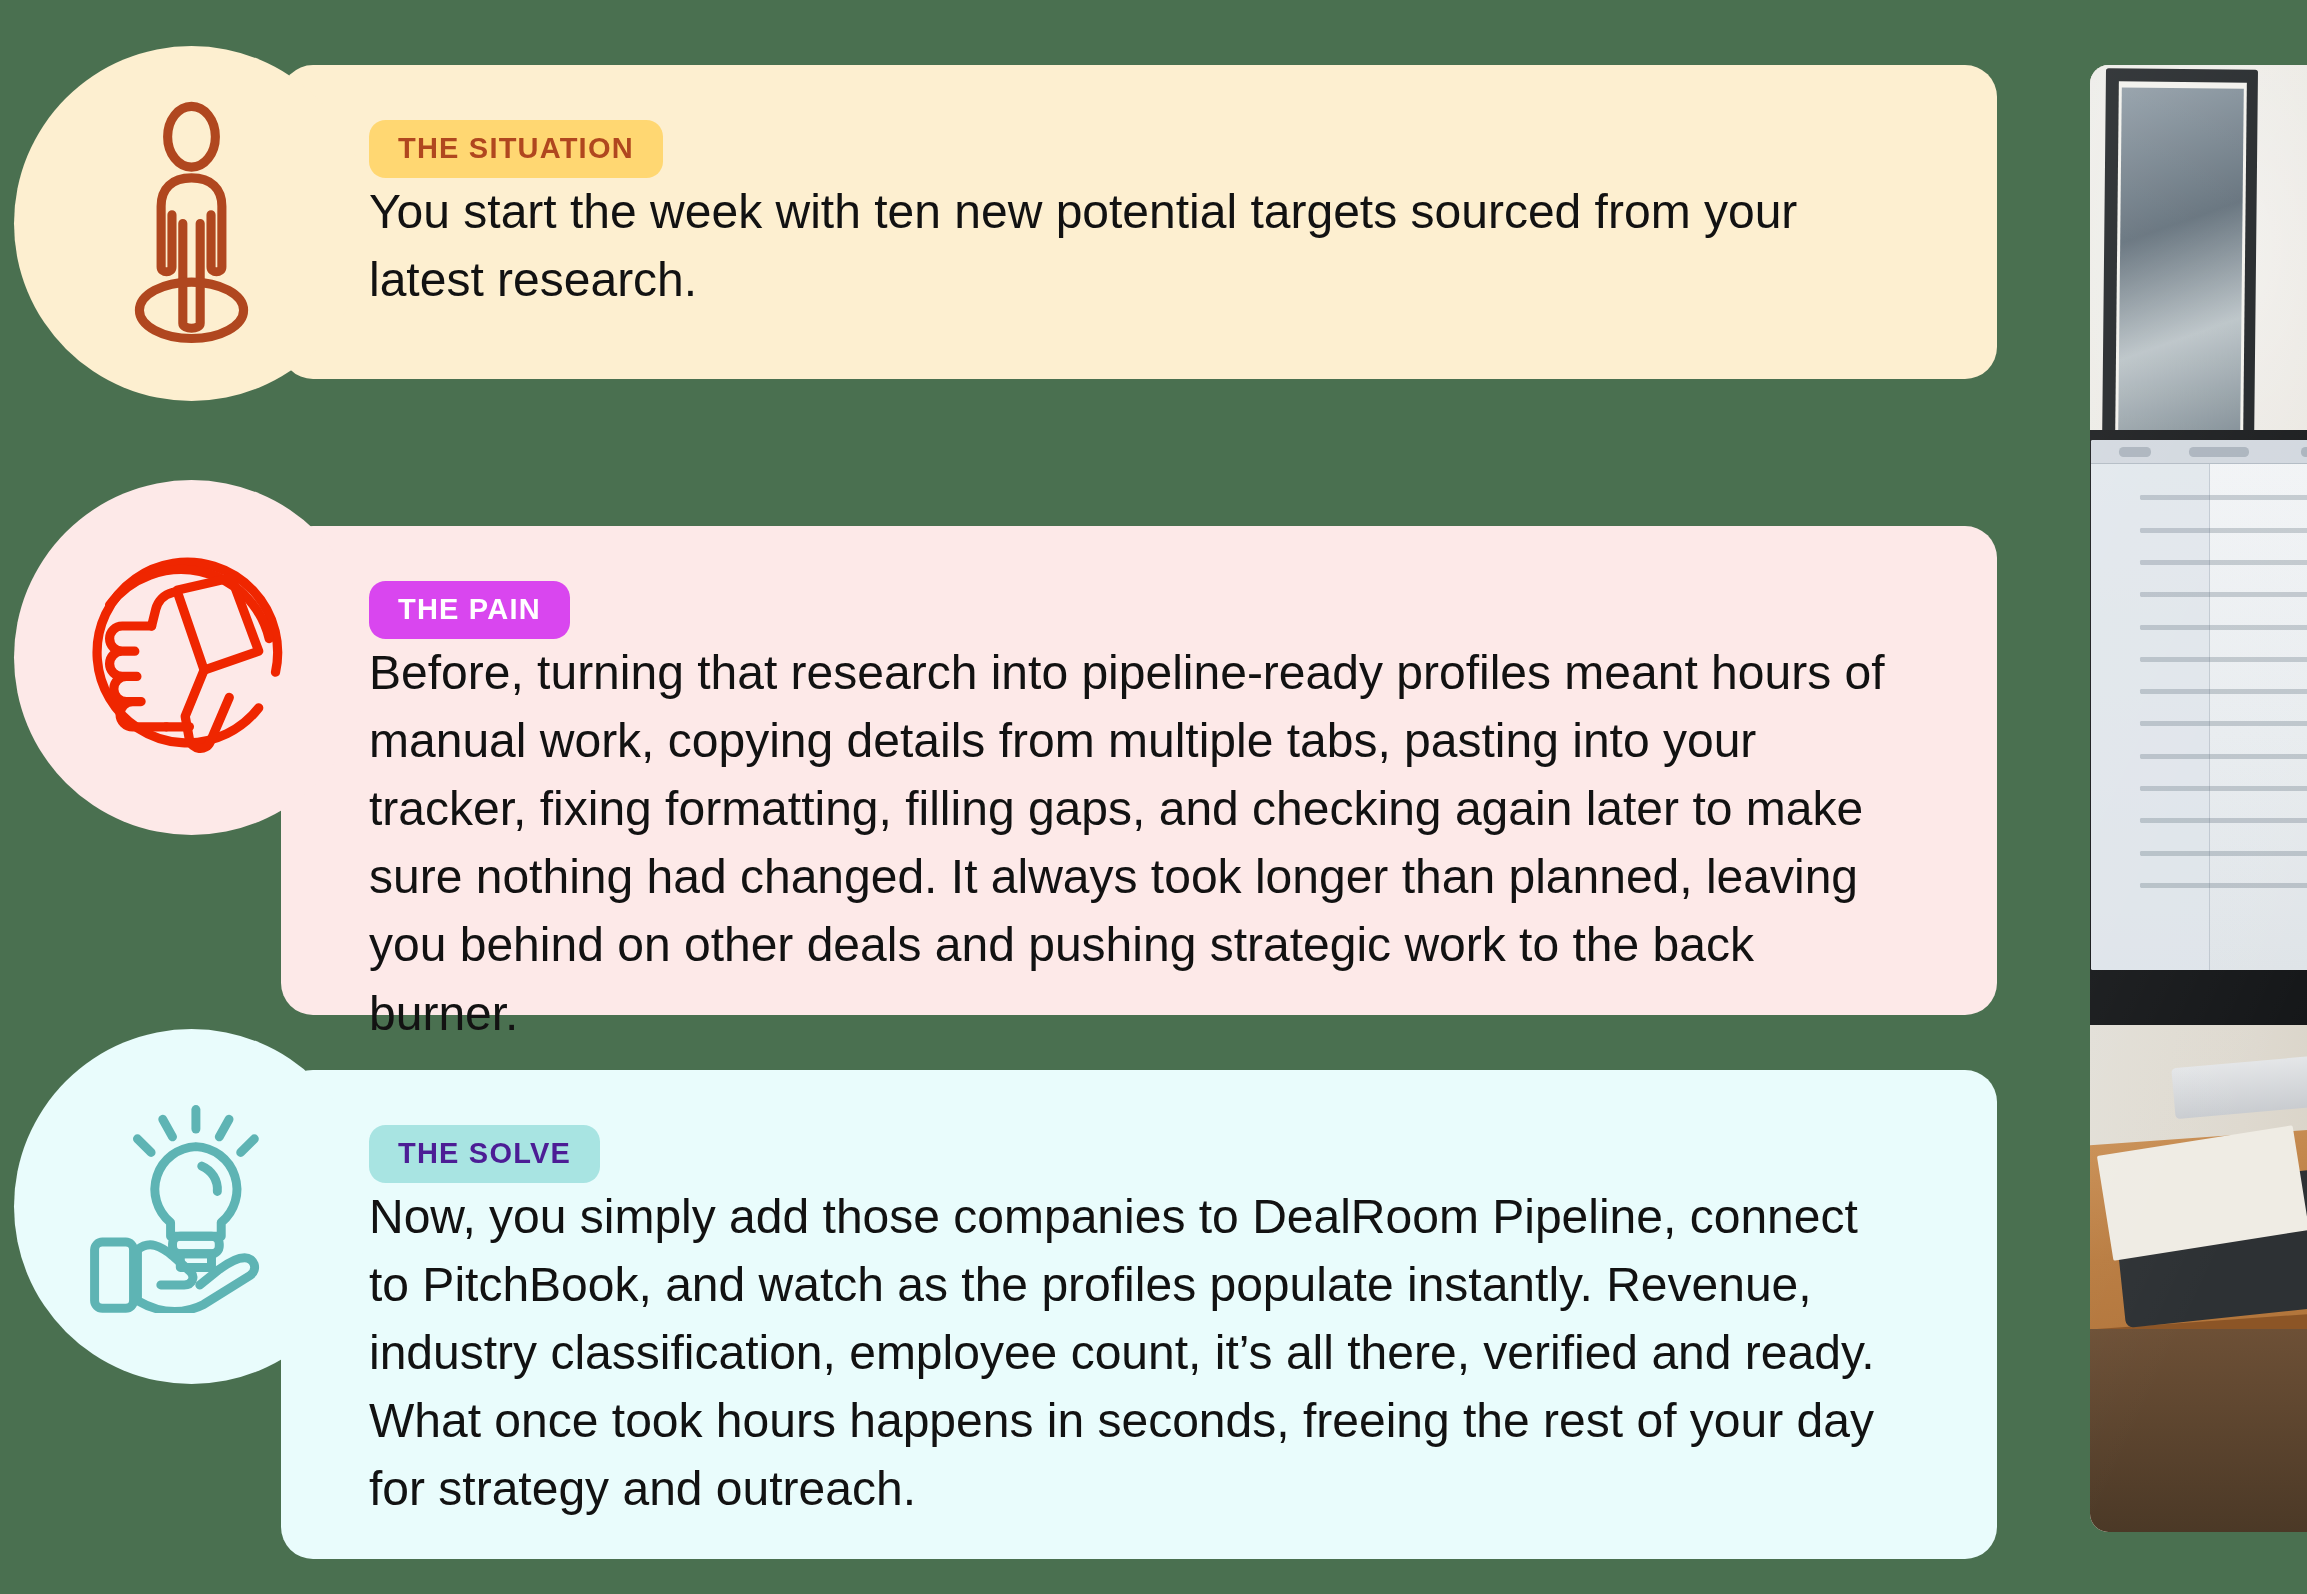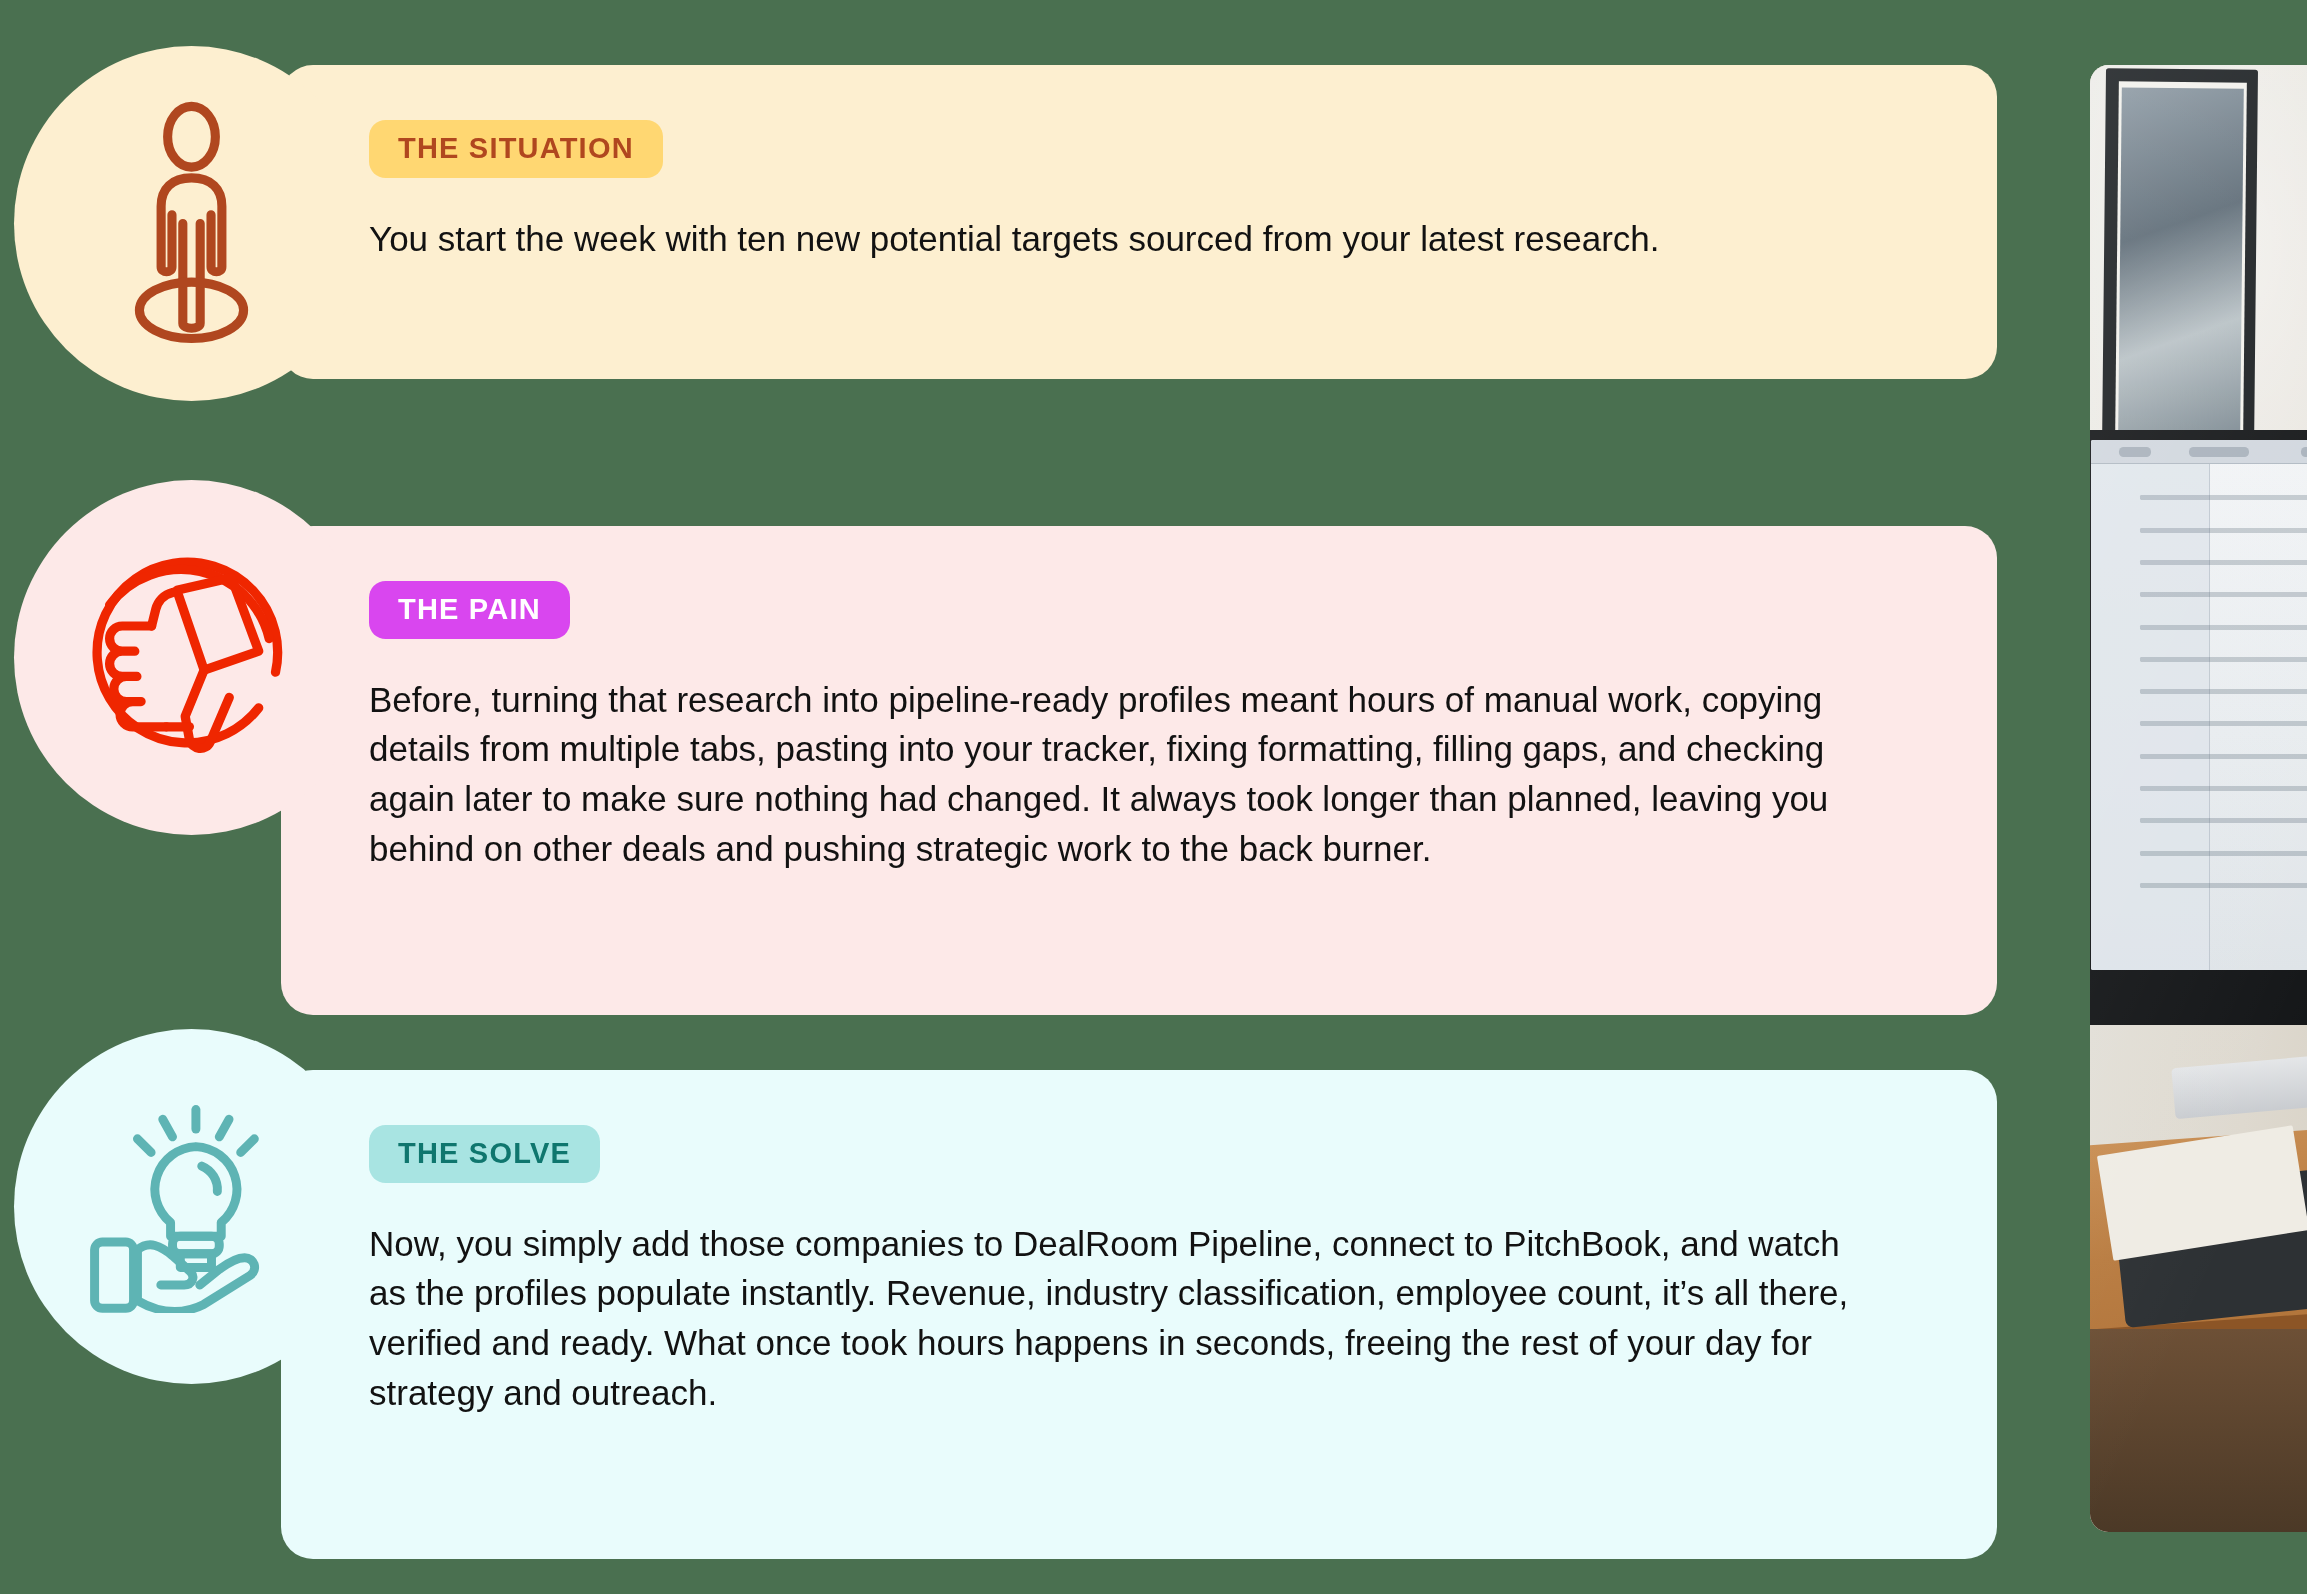--- a/index.html
+++ b/index.html
@@ -55,22 +55,21 @@
     padding: 14px 29px 14.8px 29px;
     font-size: 29px;
     font-weight: 700;
     letter-spacing: 1.2px;
     line-height: 1;
     text-transform: uppercase;
     white-space: nowrap;
   }
 
   .body-text {
-    margin-top: 36px;
-    font-size: 35px;
+    font-size: 48px;
     line-height: 1.42;
     color: #121212;
     font-weight: 400;
     max-width: 1578px;
   }
 
   
   #card-situation { left: 0; top: 0; }
   #card-situation .panel {
     left: 281px;  top: 65px;
@@ -111,21 +110,21 @@
     width: 1716px; height: 489px;
     background: #e9fcfc;
   }
   #card-solve .icon-bubble {
     left: 14px; top: 1029px;
     width: 355px; height: 355px;
     background: #e9fcfc;
   }
   #card-solve .badge {
     background: #a8e4e2;
-    color: #0f766e;
+    color: #4c1d95;
   }
 
   
   #photo-card {
     position: absolute;
     left: 2090px;
     top: 65px;
     width: 1047px;
     height: 1467px;
     border-radius: 18.5px;

